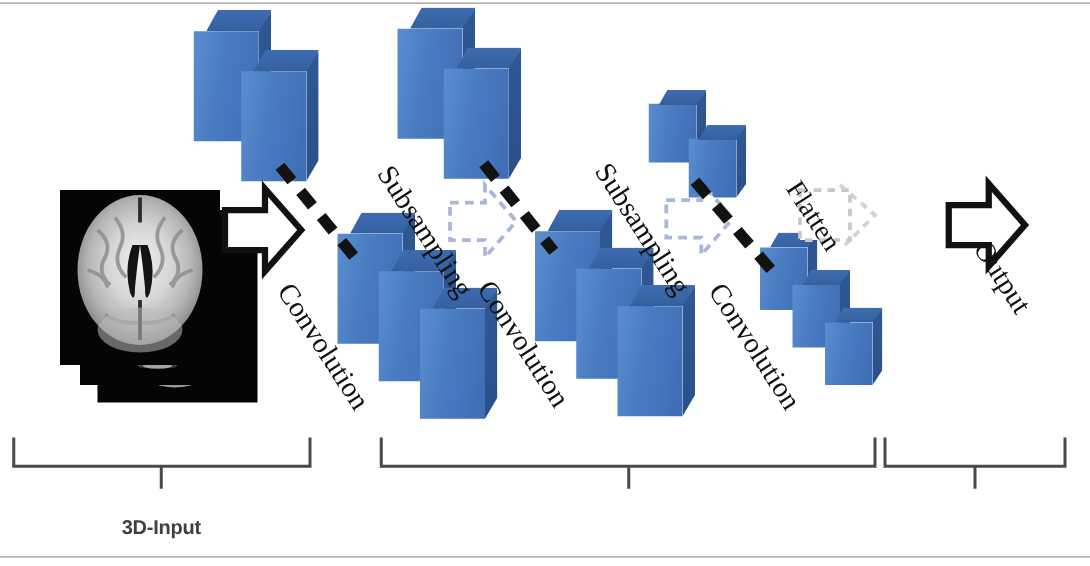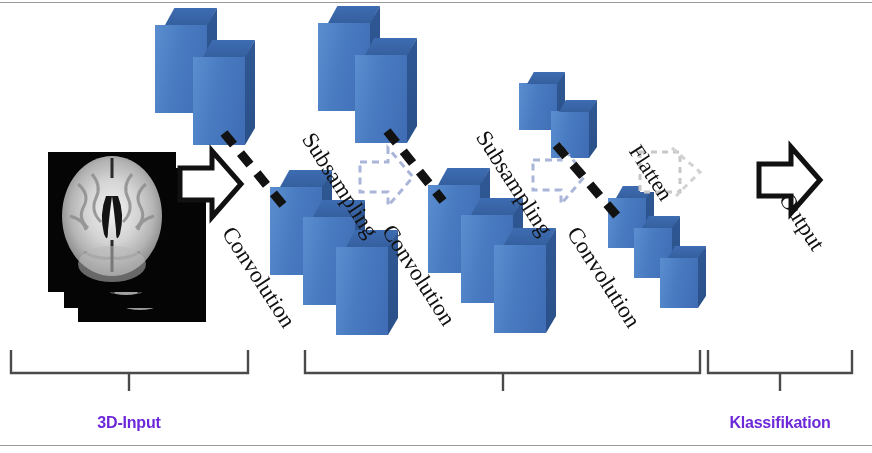--- a/index.html
+++ b/index.html
@@ -20,21 +20,21 @@
      background:linear-gradient(180deg,#3e6cb2 0%,#35609f 100%);}
   .cube .face-side{position:absolute;
      background:linear-gradient(180deg,#2f5894 0%,#2a5089 100%);}
 
   
   .rlabel{position:absolute;white-space:nowrap;color:#111;
      font-family:"Liberation Serif","DejaVu Serif",serif;
      transform-origin:0 0;}
 
   
-  .blabel{position:absolute;color:#6d28d9;font-weight:bold;font-size:16px;
+  .blabel{position:absolute;color:#404040;font-weight:bold;font-size:16px;
      letter-spacing:-0.2px;text-align:center;}
 
   
   #ov{position:absolute;left:0;top:0;width:872px;height:453px;}
 </style>
 </head>
 <body>
 
 <div id="stage">
 
@@ -244,15 +244,14 @@
 
   <div class="rlabel" style="left:583px;top:222px;font-size:23px;transform:rotate(57deg);">Convolution</div>
 
   <div class="rlabel" style="left:645px;top:140px;font-size:22px;transform:rotate(57deg);">Flatten</div>
 
   <div class="rlabel" style="left:795px;top:188px;font-size:23px;transform:rotate(57deg);">Output</div>
 
   <div class="blabel" style="left:29px;top:414px;width:200px;">3D-Input</div>
 
 
-  <div class="blabel" style="left:700px;top:414px;width:160px;">Klassifikation</div>
 
 </div>
 
 </body></html>

